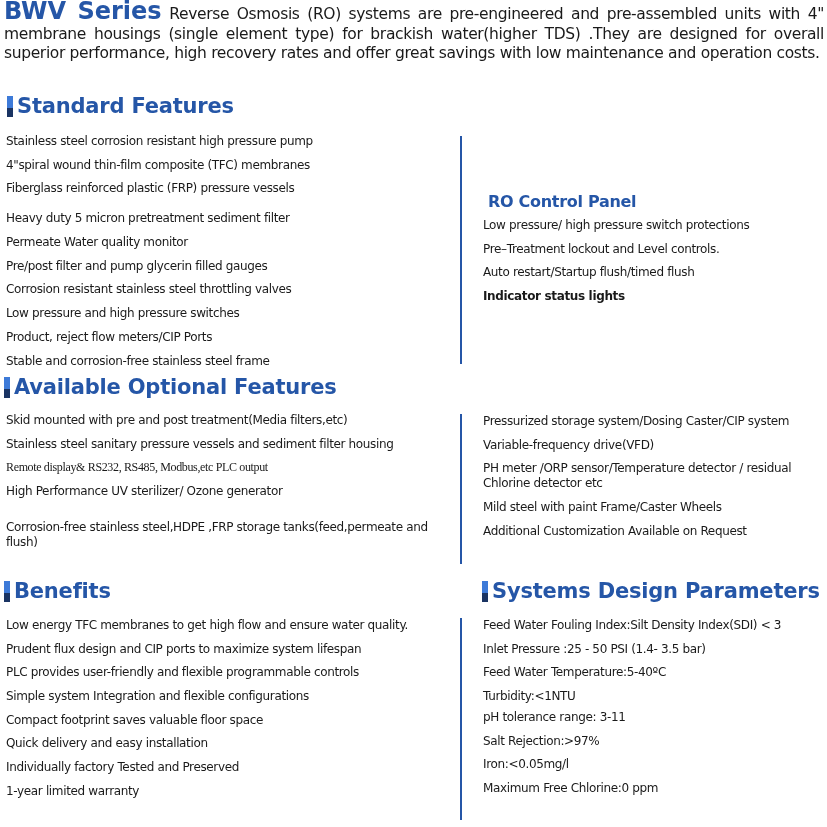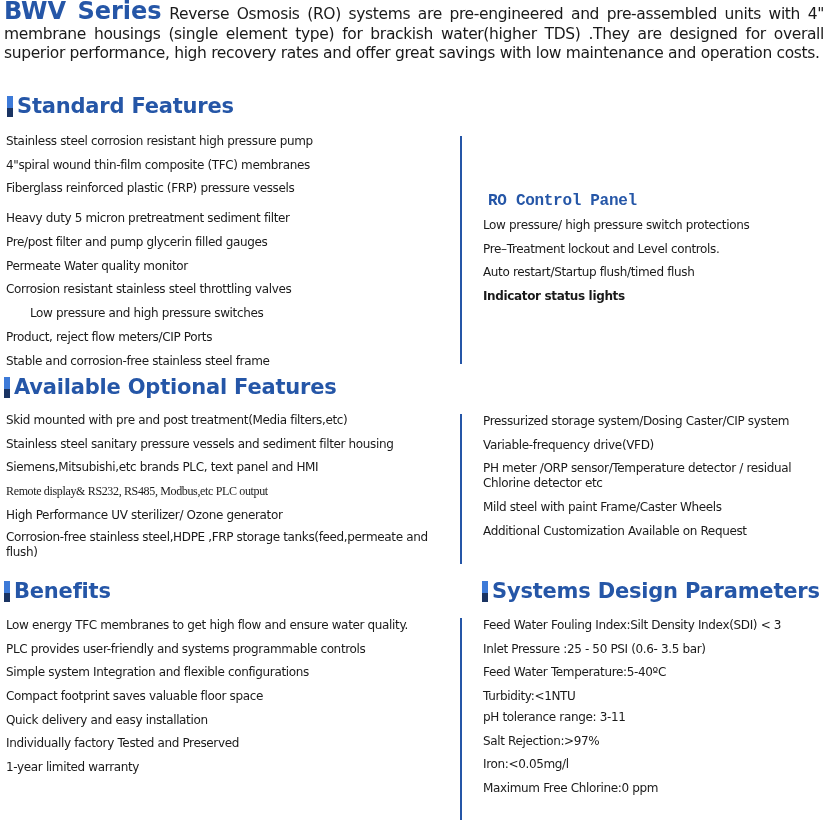--- a/index.html
+++ b/index.html
@@ -45,81 +45,81 @@
 
 <div class="section-title" style="left:7px; top:94px;">
   <span class="bar"></span>
   <span>Standard Features</span>
 </div>
 <ul class="list" id="std-list" style="left:6px; top:134px; width:450px;">
     <li style="margin-bottom: 8.7px;">Stainless steel corrosion resistant high pressure pump</li>
     <li style="margin-bottom: 8.7px;">4"spiral wound thin-film composite (TFC) membranes</li>
     <li style="margin-bottom: 15px;">Fiberglass reinforced plastic (FRP) pressure vessels</li>
     <li style="margin-bottom: 8.7px;">Heavy duty 5 micron pretreatment sediment filter</li>
+    <li style="margin-bottom: 8.7px;">Permeate Water quality monitor</li>
     <li style="margin-bottom: 8.7px;">Pre/post filter and pump glycerin filled gauges</li>
-    <li style="margin-bottom: 8.7px;">Permeate Water quality monitor</li>
     <li style="margin-bottom: 8.7px;">Corrosion resistant stainless steel throttling valves</li>
-    <li style="margin-bottom: 8.7px; margin-left: 24px;">Low pressure and high pressure switches</li>
+    <li style="margin-bottom: 8.7px;">Low pressure and high pressure switches</li>
     <li style="margin-bottom: 8.7px;">Product, reject flow meters/CIP Ports</li>
     <li style="margin-bottom: 8.7px;">Stable and corrosion-free stainless steel frame</li>
   </ul>
 
 <div class="vline" style="left:460px; top:136px; height:228px;"></div>
 
-<div class="sub-title" style="left:488px; top:192px;font-family:Liberation Mono, monospace;">RO Control Panel</div>
+<div class="sub-title" style="left:488px; top:192px;">RO Control Panel</div>
 <ul class="list" id="ro-list" style="left:483px; top:218px; width:340px;">
     <li style="margin-bottom: 8.7px;">Low pressure/ high pressure switch protections</li>
     <li style="margin-bottom: 8.7px;">Pre–Treatment lockout and Level controls.</li>
     <li style="margin-bottom: 8.7px;">Auto restart/Startup flush/timed flush</li>
     <li style="margin-bottom: 8.7px; font-weight: bold;">Indicator status lights</li>
   </ul>
 
 <div class="section-title" style="left:4px; top:375px;">
   <span class="bar"></span>
   <span>Available Optional Features</span>
 </div>
 <ul class="list" id="opt-left-list" style="left:6px; top:413px; width:452px;">
     <li style="margin-bottom: 8.7px;">Skid mounted with pre and post treatment(Media filters,etc)</li>
     <li style="margin-bottom: 8.7px;">Stainless steel sanitary pressure vessels and sediment filter housing</li>
-    <li style="margin-bottom: 8.7px;">Siemens,Mitsubishi,etc brands PLC, text panel and HMI</li>
     <li style="margin-bottom: 8.7px; font-family: Liberation Serif, serif;">Remote display&amp; RS232, RS485, Modbus,etc PLC output</li>
-    <li style="margin-bottom: 7px;">High Performance UV sterilizer/ Ozone generator</li>
+    <li style="margin-bottom: 21px;">High Performance UV sterilizer/ Ozone generator</li>
     <li style="margin-bottom: 8.7px;">Corrosion-free stainless steel,HDPE ,FRP storage tanks(feed,permeate and flush)</li>
   </ul>
 
 <div class="vline" style="left:460px; top:414px; height:150px;"></div>
 <ul class="list" id="opt-right-list" style="left:483px; top:414px; width:320px;">
     <li style="margin-bottom: 8.7px;">Pressurized storage system/Dosing Caster/CIP system</li>
     <li style="margin-bottom: 8.7px;">Variable-frequency drive(VFD)</li>
     <li style="margin-bottom: 8.7px;">PH meter /ORP sensor/Temperature detector / residual Chlorine detector etc</li>
     <li style="margin-bottom: 8.7px;">Mild steel with paint Frame/Caster Wheels</li>
     <li style="margin-bottom: 8.7px;">Additional Customization Available on Request</li>
   </ul>
 
 <div class="section-title" style="left:4px; top:579px;">
   <span class="bar"></span>
   <span>Benefits</span>
 </div>
 <ul class="list" id="benefits-list" style="left:6px; top:618px; width:425px;">
     <li style="margin-bottom: 8.7px;">Low energy TFC membranes to get high flow and ensure water quality.</li>
-    <li style="margin-bottom: 8.7px;">PLC provides user-friendly and systems programmable controls</li>
+    <li style="margin-bottom: 8.7px;">Prudent flux design and CIP ports to maximize system lifespan</li>
+    <li style="margin-bottom: 8.7px;">PLC provides user-friendly and flexible programmable controls</li>
     <li style="margin-bottom: 8.7px;">Simple system Integration and flexible configurations</li>
     <li style="margin-bottom: 8.7px;">Compact footprint saves valuable floor space</li>
     <li style="margin-bottom: 8.7px;">Quick delivery and easy installation</li>
     <li style="margin-bottom: 8.7px;">Individually factory Tested and Preserved</li>
     <li style="margin-bottom: 8.7px;">1-year limited warranty</li>
   </ul>
 
 <div class="section-title" style="left:482px; top:579px;">
   <span class="bar"></span>
   <span>Systems Design Parameters</span>
 </div>
 <div class="vline" style="left:460px; top:618px; height:202px;"></div>
 <ul class="list" id="params-list" style="left:483px; top:618px; width:340px;">
     <li style="margin-bottom: 8.7px;">Feed Water Fouling Index:Silt Density Index(SDI) &lt; 3</li>
-    <li style="margin-bottom: 8.7px;">Inlet Pressure :25 - 50 PSI (0.6- 3.5 bar)</li>
+    <li style="margin-bottom: 8.7px;">Inlet Pressure :25 - 50 PSI (1.4- 3.5 bar)</li>
     <li style="margin-bottom: 8.7px;">Feed Water Temperature:5-40ºC</li>
     <li style="margin-bottom: 6px;">Turbidity:&lt;1NTU</li>
     <li style="margin-bottom: 8.7px;">pH tolerance range: 3-11</li>
     <li style="margin-bottom: 8.7px;">Salt Rejection:&gt;97%</li>
     <li style="margin-bottom: 8.7px;">Iron:&lt;0.05mg/l</li>
     <li style="margin-bottom: 8.7px;">Maximum Free Chlorine:0 ppm</li>
   </ul>
 
 </body></html>

